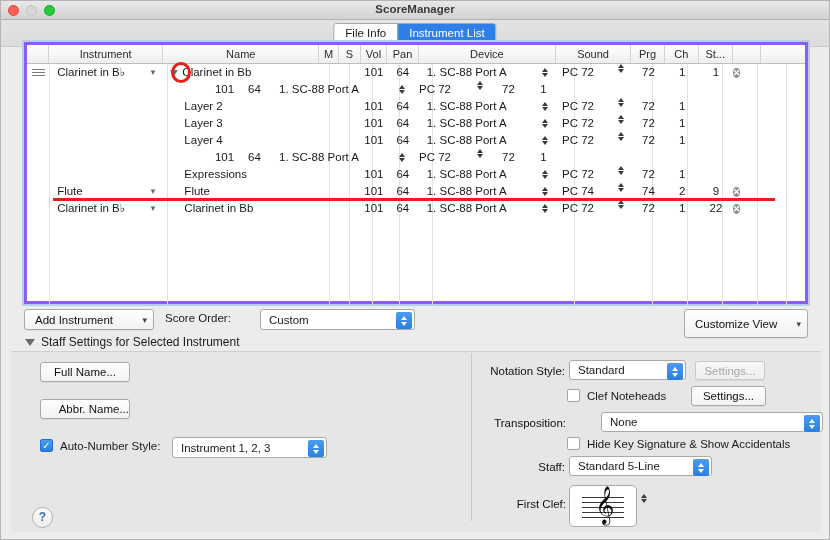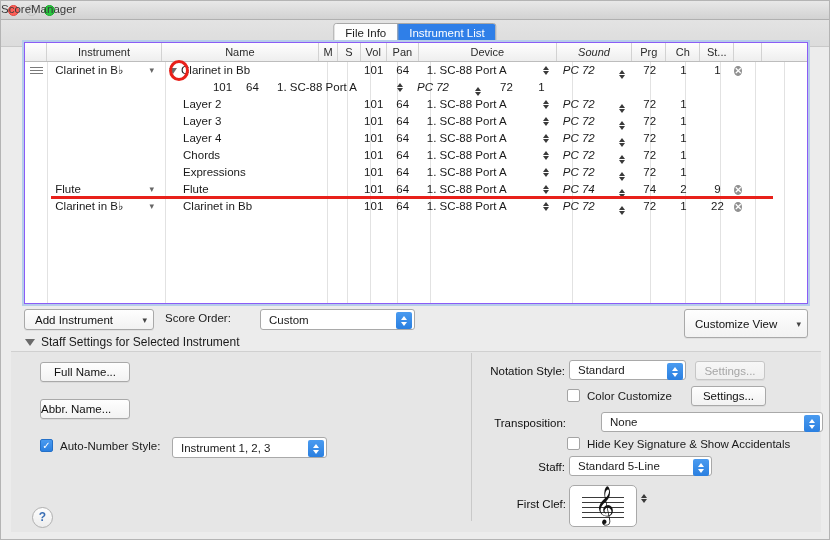--- a/index.html
+++ b/index.html
@@ -15,38 +15,38 @@
 
   
   .titlebar{position:relative;height:18px;
     background:linear-gradient(to bottom,#e8e8e8,#d2d2d2);
     border-bottom:1px solid #b0b0b0;}
   .lights{position:absolute;left:7px;top:4px;display:flex;gap:7px;}
   .light{width:11px;height:11px;border-radius:50%;box-sizing:border-box;}
   .l-close{background:#ff5f57;border:1px solid #e0443e;}
   .l-min{background:#d8d8d8;border:1px solid #c2c2c2;}
   .l-zoom{background:#28c840;border:1px solid #15a825;}
-  .wtitle{position:absolute;left:0;right:0;top:2px;
-    font-size:11.5px;color:#3b3b3b;font-weight:400;}
+  .wtitle{position:absolute;left:0;right:0;top:2px;text-align:center;
+    font-size:11.5px;color:#3b3b3b;font-weight:700;}
 
   
   .tabbar{height:26px;position:relative;
     background:linear-gradient(to bottom,#e3e3e3,#dcdcdc);
     border-bottom:1px solid #c9c9c9;}
   .tabgroup{position:absolute;left:50%;transform:translateX(-50%);top:3px;
     display:flex;border:1px solid #a8a8a8;border-radius:3px;overflow:hidden;
     box-shadow:0 1px 0 rgba(255,255,255,.6);}
   .tab{padding:2px 11px 3px;font-size:11.5px;line-height:14px;
     background:#fdfdfd;color:#1d1d1d;cursor:default;}
   .tab + .tab{border-left:1px solid #a8a8a8;}
   .tab.active{background:#2f7fe8;color:#fff;}
 
   
   .tablewrap{position:absolute;left:23px;top:41px;width:784px;height:262px;
-    background:#fff;border:1px solid #8b5cf6;box-sizing:border-box;
+    background:#fff;border:3px solid #8b5cf6;box-sizing:border-box;
     box-shadow:0 0 0 2px #b6cdea;}
   .thead{display:flex;height:19px;
     background:linear-gradient(to bottom,#fefefe,#eeeeee);
     border-bottom:1px solid #bdbdbd;box-sizing:border-box;}
   .th{font-size:11px;color:#2b2b2b;line-height:18px;text-align:center;
     border-right:1px solid #d2d2d2;box-sizing:border-box;overflow:hidden;
     white-space:nowrap;}
   .th:last-child{border-right:none;}
 
   .tbody{position:relative;height:241px;overflow:hidden;}
@@ -57,21 +57,21 @@
 
   
   .w-handle{width:23px;}
   .w-instr{width:118px;}
   .w-name{width:162px;}
   .w-m{width:20px;}
   .w-s{width:23px;}
   .w-vol{width:27px;}
   .w-pan{width:33px;}
   .w-dev{width:142px;}
-  .w-snd{width:78px;font-style:italic;}
+  .w-snd{width:78px;}
   .w-prg{width:35px;}
   .w-ch{width:35px;}
   .w-st{width:35px;}
   .w-del{width:29px;}
   .w-pad{width:46px;}
 
   .handle{display:flex;flex-direction:column;justify-content:center;gap:2px;
     align-items:center;height:17px;}
   .handle i{display:block;width:13px;height:1px;background:#7a7a7a;}
 
@@ -82,21 +82,21 @@
   .name-cell{display:flex;align-items:center;padding-left:4px;}
   .disctri{width:13px;height:17px;display:flex;align-items:center;
     justify-content:center;flex:0 0 13px;}
   .disctri span{display:block;width:0;height:0;border-left:4.5px solid transparent;
     border-right:4.5px solid transparent;border-top:6px solid #6c6c6c;}
   .name-txt{padding-left:2px;}
   .name-indent{padding-left:17px;}
 
   .dev-cell{display:flex;align-items:center;padding-left:8px;
     justify-content:space-between;padding-right:8px;}
-  .snd-cell{display:flex;align-items:flex-end;padding-left:6px;
+  .snd-cell{display:flex;align-items:flex-start;padding-left:6px;
     justify-content:space-between;padding-right:8px;gap:18px;}
   .stepper{font-size:9px;color:#3a3a3a;line-height:1;letter-spacing:0;
     display:flex;flex-direction:column;align-items:center;}
   .stepper b{display:block;width:0;height:0;border-left:3px solid transparent;
     border-right:3px solid transparent;}
   .stepper b.up{border-bottom:4px solid #3a3a3a;margin-bottom:1px;}
   .stepper b.dn{border-top:4px solid #3a3a3a;}
 
   .delbtn{width:12px;height:12px;border-radius:50%;background:#919191;
     color:#fff;font-size:9px;line-height:12px;text-align:center;margin:0 auto;
@@ -403,23 +403,20 @@
           </div>
           <div class="cell c-center w-prg">72</div>
           <div class="cell c-center w-ch">1</div>
           <div class="cell c-center w-st"></div>
           <div class="cell w-del"></div>
           <div class="cell w-pad"></div>
         </div>
         <div class="row">
           <div class="cell w-handle"></div>
           <div class="cell w-instr instr-cell"></div>
-          <div class="cell w-name name-cell">
-            <span class="name-txt name-indent">Chords</span>
-          </div>
           <div class="cell c-center w-m"></div>
           <div class="cell c-center w-s"></div>
           <div class="cell c-center w-vol">101</div>
           <div class="cell c-center w-pan">64</div>
           <div class="cell w-dev dev-cell">
             <span>1. SC-88 Port A</span>
             <span class="stepper">
               <b class="up"></b>
               <b class="dn"></b>
             </span>
@@ -563,21 +560,21 @@
     <span class="lbl">Staff Settings for Selected Instrument</span>
   </div>
 
   <div class="panel"></div>
   <div class="vdiv"></div>
 
   <div class="btn fullname">
     <span style="width:100%;text-align:center">Full Name...</span>
   </div>
   <div class="btn abbrname">
-    <span style="width:100%;text-align:left">Abbr. Name...</span>
+    <span style="width:100%;text-align:right">Abbr. Name...</span>
   </div>
 
   <div class="autonum">
     <span class="cbx on">✓</span>
     <span>Auto-Number Style:</span>
   </div>
   <div class="autonum-sel">
     <span>Instrument 1, 2, 3</span>
     <span class="bluestep">
         <b class="up"></b>
@@ -594,21 +591,21 @@
         <b class="up"></b>
         <b class="dn"></b>
       </span>
   </div>
   <div class="btn btn-settings1">
     <span style="width:100%;text-align:center">Settings...</span>
   </div>
 
   <div class="cb-color">
     <span class="cbx off"></span>
-    <span>Color Customize</span>
+    <span>Clef Noteheads</span>
   </div>
   <div class="btn btn-settings2">
     <span style="width:100%;text-align:center">Settings...</span>
   </div>
 
   <div class="rlabel lbl-transp">Transposition:</div>
   <div class="rsel sel-transp">
     <span>None</span>
     <span class="bluestep">
         <b class="up"></b>

